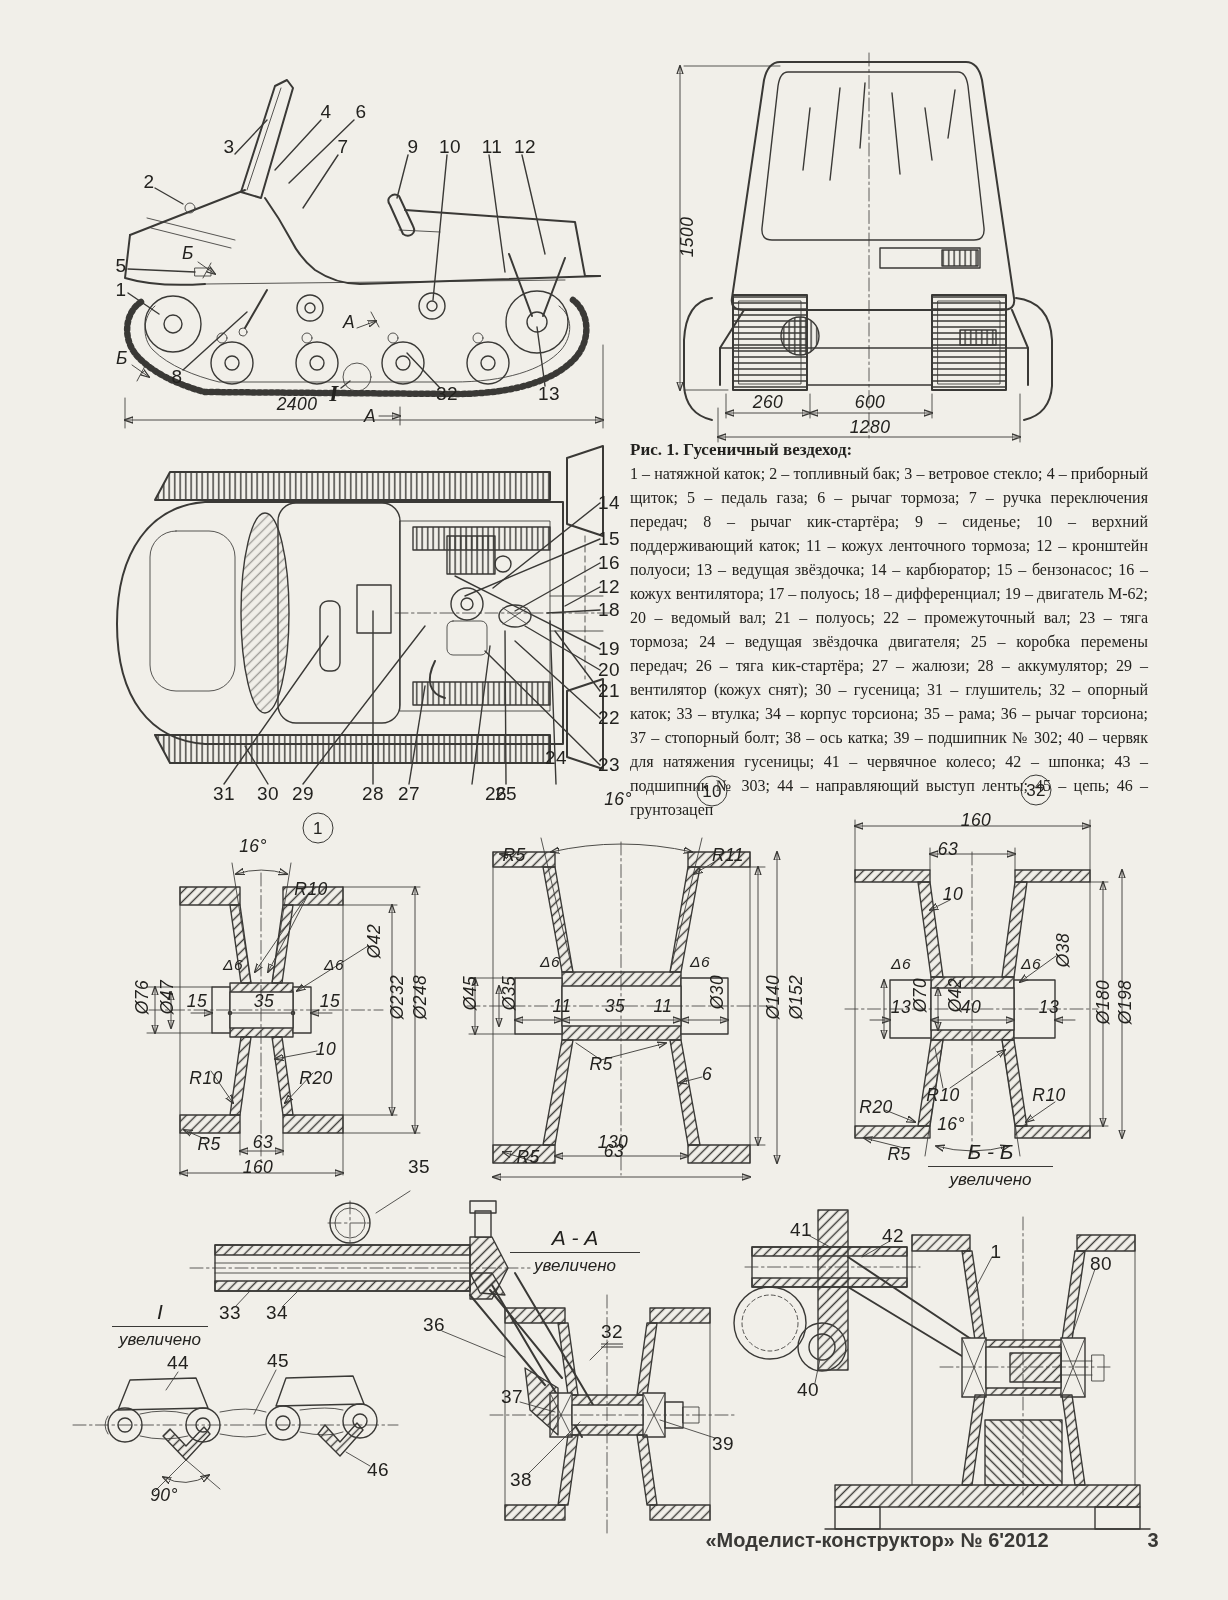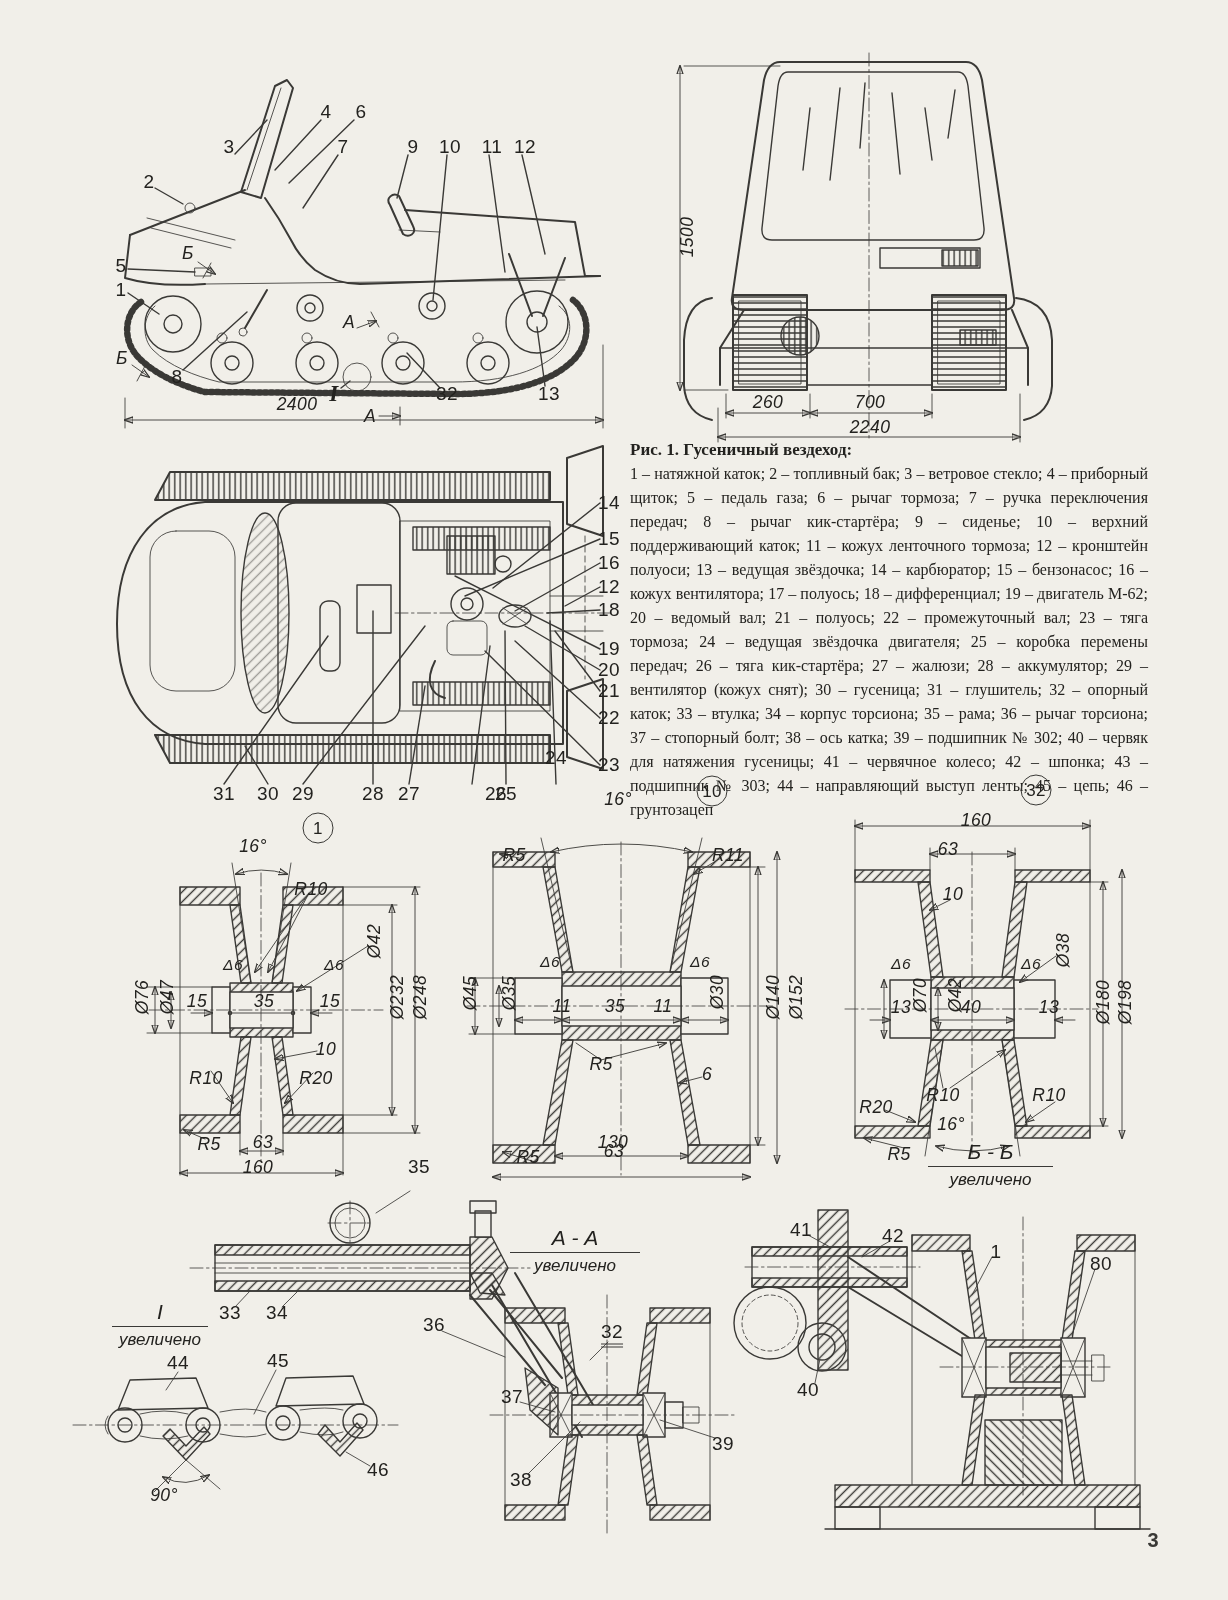--- a/index.html
+++ b/index.html
@@ -191,22 +191,22 @@
         <line class="tn" x1="150" y1="346" x2="150" y2="370"></line>
     <line class="tn" x1="272" y1="346" x2="272" y2="370"></line>
         <line class="tn" x1="360" y1="346" x2="360" y2="394"></line>
     <path class="dm" d="M66,365 L150,365" marker-start="url(#ar)" marker-end="url(#ar)"></path>
     <path class="dm" d="M150,365 L272,365" marker-start="url(#ar)" marker-end="url(#ar)"></path>
     <line class="tn" x1="58" y1="360" x2="58" y2="394"></line>
     <path class="dm" d="M58,389 L360,389" marker-start="url(#ar)" marker-end="url(#ar)"></path>
   </svg>
   <span class="lb d v" style="left:687px;top:237px">1500</span>
   <span class="lb d" style="left:768px;top:402px">260</span>
-  <span class="lb d" style="left:870px;top:402px">700</span>
-  <span class="lb d" style="left:870px;top:427px">2240</span>
+  <span class="lb d" style="left:870px;top:402px">600</span>
+  <span class="lb d" style="left:870px;top:427px">1280</span>
 </section>
 
 <section>
   <svg style="left:95px;top:436px" width="530" height="375" viewBox="0 0 530 375">
     <polygon class="fv t2" points="75,36 455,36 455,64 60,64"></polygon>
     <polygon class="fv t2" points="60,299 455,299 455,327 75,327"></polygon>
     <path class="t2" d="M110,66 L468,66 L468,308 L110,308 C55,304 22,262 22,188 C22,116 55,70 110,66 Z"></path>
     <rect x="183" y="67" width="122" height="220" rx="18"></rect>
     <ellipse class="flt" cx="170" cy="177" rx="24" ry="100"></ellipse>
     <rect class="tn" x="55" y="95" width="85" height="160" rx="26"></rect>
@@ -627,16 +627,17 @@
         <path class="tn" d="M75,188 L80,164"></path>
   </svg>
   <span class="lb" style="left:801px;top:1230px">41</span>
   <span class="lb" style="left:893px;top:1236px">42</span>
   <span class="lb" style="left:996px;top:1252px">1</span>
   <span class="lb" style="left:1101px;top:1264px">80</span>
   <span class="lb" style="left:808px;top:1390px">40</span>
 </section>
 
 <section>
+  <span class="footer" style="left:877px;top:1540px">«Моделист-конструктор» № 6'2012</span>
   <span class="footer" style="left:1153px;top:1540px">3</span>
 </section>
 
 </div>
 
 </body></html>

